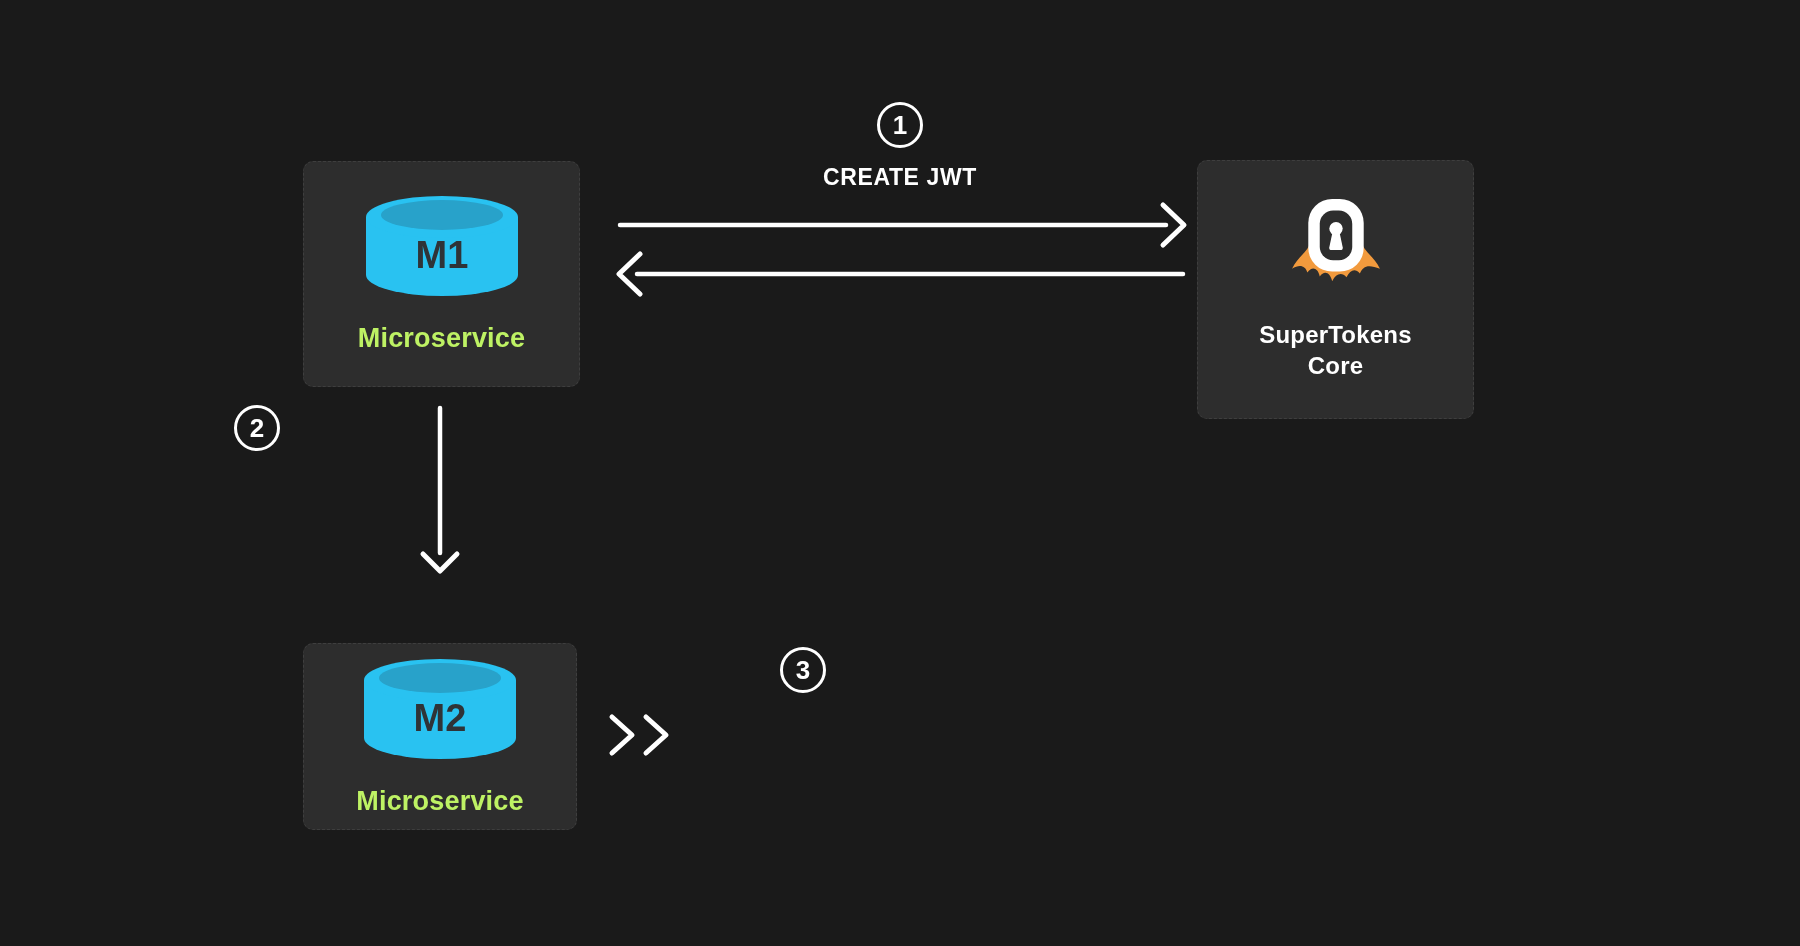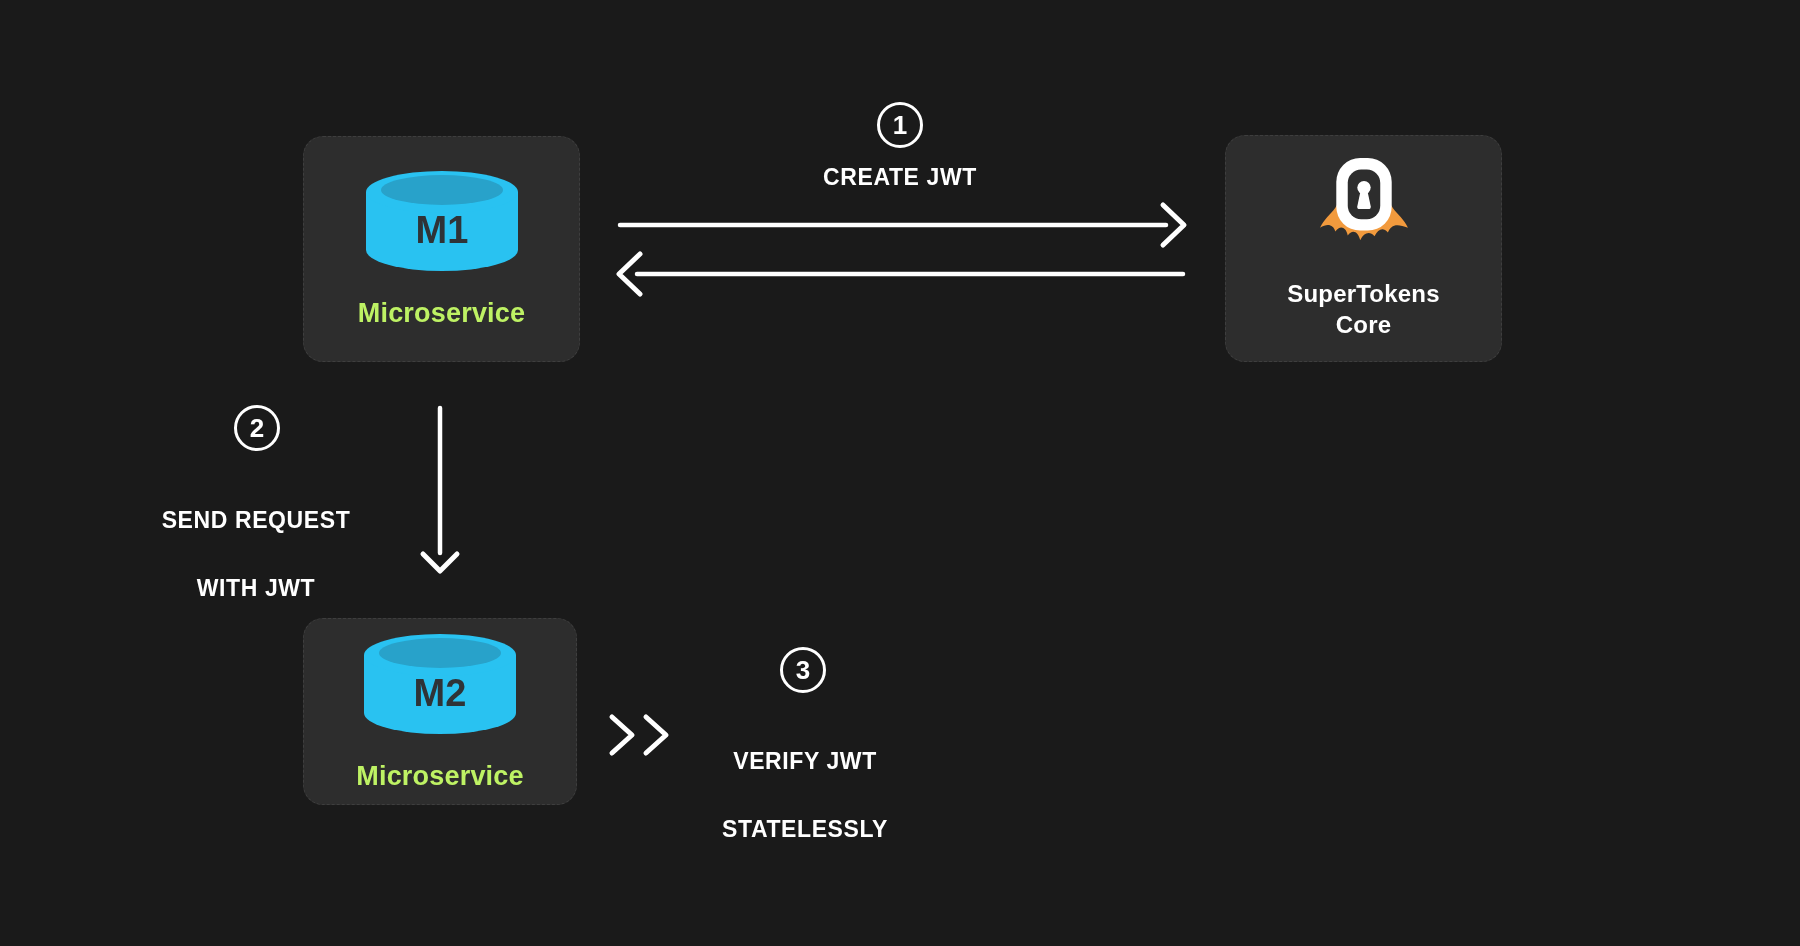--- a/index.html
+++ b/index.html
@@ -5,25 +5,25 @@
   html,body { margin:0; padding:0; background:#1a1a1a; }
   .canvas {
     position:relative; width:1800px; height:946px; overflow:hidden;
     background:#1a1a1a;
     font-family:"Liberation Sans", sans-serif;
   }
   svg.connectors { position:absolute; left:0; top:0; width:1800px; height:946px; }
 
   .card {
     position:absolute; box-sizing:border-box;
-    background:#2d2d2d; border:1px dashed #3e3e3e; border-radius:20px;
-    display:flex; flex-direction:column; align-items:center; justify-content:center;
+    background:#2d2d2d; border:1px dashed #3e3e3e; border-radius:10px;
+    display:flex; flex-direction:column; align-items:center; justify-content:center;margin-top:25px;
   }
   .card-m1 { left:303px; top:136px; width:277px; height:226px; }
-  .card-core { left:1225px; top:135px; width:277px; height:227px;gap:20px; }
+  .card-core { left:1197px; top:135px; width:277px; height:259px;gap:20px; }
   .card-m2 { left:303px; top:618px; width:274px; height:187px; }
 
   .node-label {
     color:#bef264; font-weight:bold; font-size:27px; line-height:32px;
     margin-top:24px; text-align:center; letter-spacing:0.2px;
   }
   .core-label {
     color:#ffffff; font-weight:bold; font-size:24px; line-height:31px;
     margin-top:14px; text-align:center; letter-spacing:0.2px;
   }
@@ -109,24 +109,16 @@
       <ellipse cx="80" cy="21" rx="61" ry="15" fill="#28a2ca"></ellipse>
       <text class="cyl-text" x="80" y="74" text-anchor="middle" font-size="38" fill="#2f3337">M2</text>
     </svg>
     <div class="node-label">Microservice</div>
   </div>
 
   <div class="step-circle circle-1">1</div>
   <div class="step-text text-1">CREATE JWT</div>
 
   <div class="step-circle circle-2">2</div>
-  <div class="step-text text-2">
-    <div>SEND REQUEST</div>
-    <div>WITH JWT</div>
-  </div>
 
   <div class="step-circle circle-3">3</div>
-  <div class="step-text text-3">
-    <div>VERIFY JWT</div>
-    <div>STATELESSLY</div>
-  </div>
 
 </div>
 
 </body></html>

